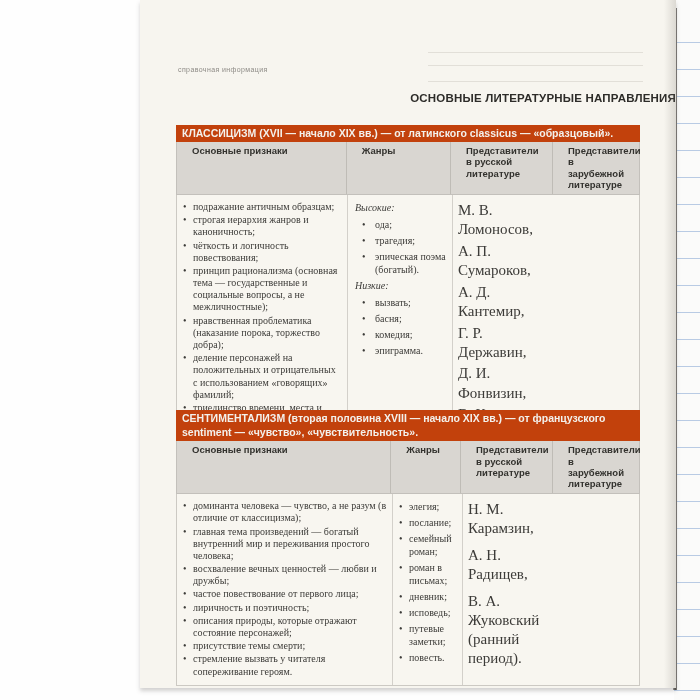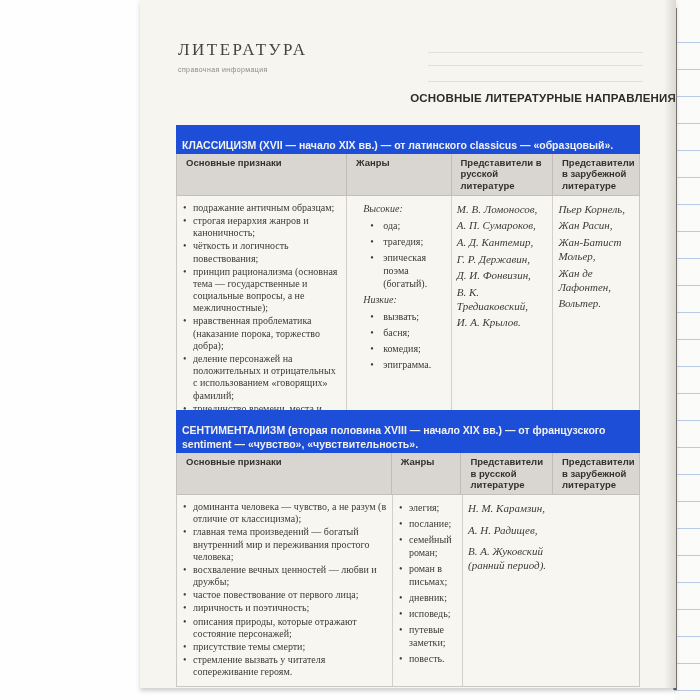--- a/index.html
+++ b/index.html
@@ -55,66 +55,65 @@
     text-align:right;
     font-family:"Liberation Sans", sans-serif;
     font-weight:bold; font-size:11.5px; color:#2d2c29; letter-spacing:0.2px;
   }
 
   .tbl { position:absolute; left:36px; width:464px; }
   .t1 { top:125px; }
   .t2 { top:410px; }
 
   .tbl-title {
-    background:#1d4ed8; color:#f3f1ec;
+    background:#c2410c; color:#f3f1ec;
     font-family:"Liberation Sans", sans-serif;
     font-weight:bold; font-size:10.5px; line-height:1.35;
-    padding:13px 6px 2px;
+    padding:1px 6px 2px;
   }
   .tbl-head { display:flex; background:#d9d6d1; border:1px solid #c3c0bb; border-top:none; }
   .hcell {
     font-family:"Liberation Sans", sans-serif;
     font-weight:bold; font-size:9.5px; line-height:1.18; color:#33322e;
-    padding:3px 9px 4px; border-left:1px solid #bfbcb6;
+    padding:3px 15px 4px; border-left:1px solid #bfbcb6;
   }
   .hcell:first-child { border-left:none; }
 
   .tbl-body { display:flex; border:1px solid #ccc9c3; border-top:none; background:#f8f6f0; }
   .bcell { padding:6px 5px; border-left:1px solid #d3d0ca; font-size:10px; color:#3c3b38; }
   .bcell:first-child { border-left:none; }
 
   .t1 .c1 { width:170px; } .t1 .c2 { width:105px; } .t1 .c3 { width:102px; } .t1 .c4 { width:87px; }
   .t2 .c1 { width:215px; } .t2 .c2 { width:70px;  } .t2 .c3 { width:92px;  } .t2 .c4 { width:87px; }
   .t1 .tbl-body { min-height:224px; }
   .t2 .tbl-body { min-height:172px; }
 
   .bullet-row { display:flex; line-height:1.22; margin-bottom:1px; }
   .bullet { width:11px; flex:0 0 11px; text-align:left; padding-left:1px; }
   .bt { flex:1; }
 
   .genres-list .bullet-row { line-height:1.3; margin-bottom:3px; }
-  .t1 .genres-list { padding-left:22px; }
+  .t1 .genres-list { padding-left:13px; }
   .t1 .genres-list .bullet { flex-basis:14px; width:14px; }
   .genre-head { font-style:italic; margin:0 0 4px 0; line-height:1.3; }
   .t1 .genre-head { margin-left:-6px; }
   .genres-list { font-size:10px; }
 
-  .names-list { font-size:11px; line-height:1.28;font-style:italic; }
+  .names-list { font-size:15px; line-height:1.28; }
   .t1 .names-list .name-line { margin-bottom:2.5px; }
   .t2 .names-list .name-line { margin-bottom:7.5px; }
 </style>
 </head>
 <body>
 
 <div class="photo">
   <div class="notebook"></div>
   <div class="page-edge"></div>
 
   <div class="page">
-    <div class="brand">ЛИТЕРАТУРА</div>
     <div class="brand-sub">справочная информация</div>
 
     <div class="wline l1"></div>
     <div class="wline l2"></div>
     <div class="wline l3"></div>
 
     <div class="main-title">ОСНОВНЫЕ ЛИТЕРАТУРНЫЕ НАПРАВЛЕНИЯ</div>
 
     <div class="tbl t1">
       <div class="tbl-title">КЛАССИЦИЗМ (XVII — начало XIX вв.) — от латинского classicus — «образцовый».</div>
@@ -189,27 +188,20 @@
           </div>
         <div class="bcell c3 names-list">
             <div class="name-line">М. В. Ломоносов,</div>
             <div class="name-line">А. П. Сумароков,</div>
             <div class="name-line">А. Д. Кантемир,</div>
             <div class="name-line">Г. Р. Державин,</div>
             <div class="name-line">Д. И. Фонвизин,</div>
             <div class="name-line">В. К. Тредиаковский,</div>
             <div class="name-line">И. А. Крылов.</div>
           </div>
-        <div class="bcell c4 names-list">
-            <div class="name-line">Пьер Корнель,</div>
-            <div class="name-line">Жан Расин,</div>
-            <div class="name-line">Жан-Батист Мольер,</div>
-            <div class="name-line">Жан де Лафонтен,</div>
-            <div class="name-line">Вольтер.</div>
-          </div>
       </div>
     </div>
 
     <div class="tbl t2">
       <div class="tbl-title">СЕНТИМЕНТАЛИЗМ (вторая половина XVIII — начало XIX вв.) — от французского sentiment — «чувство», «чувствительность».</div>
       <div class="tbl-head">
         <div class="hcell c1">Основные признаки</div>
         <div class="hcell c2">Жанры</div>
         <div class="hcell c3">Представители в русской литературе</div>
         <div class="hcell c4">Представители в зарубежной литературе</div>

